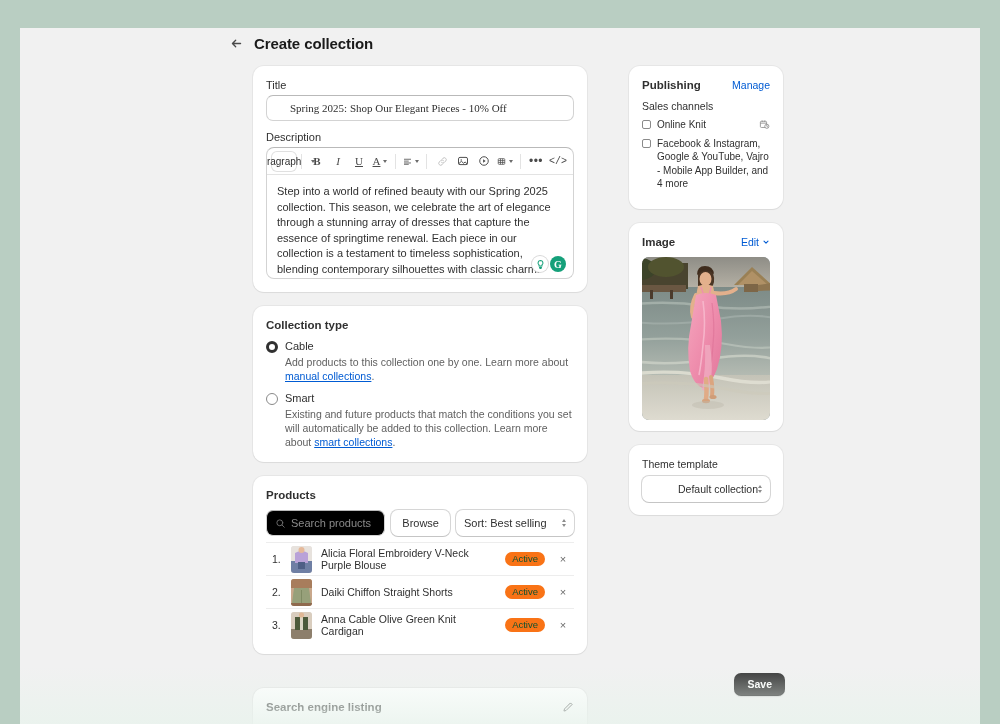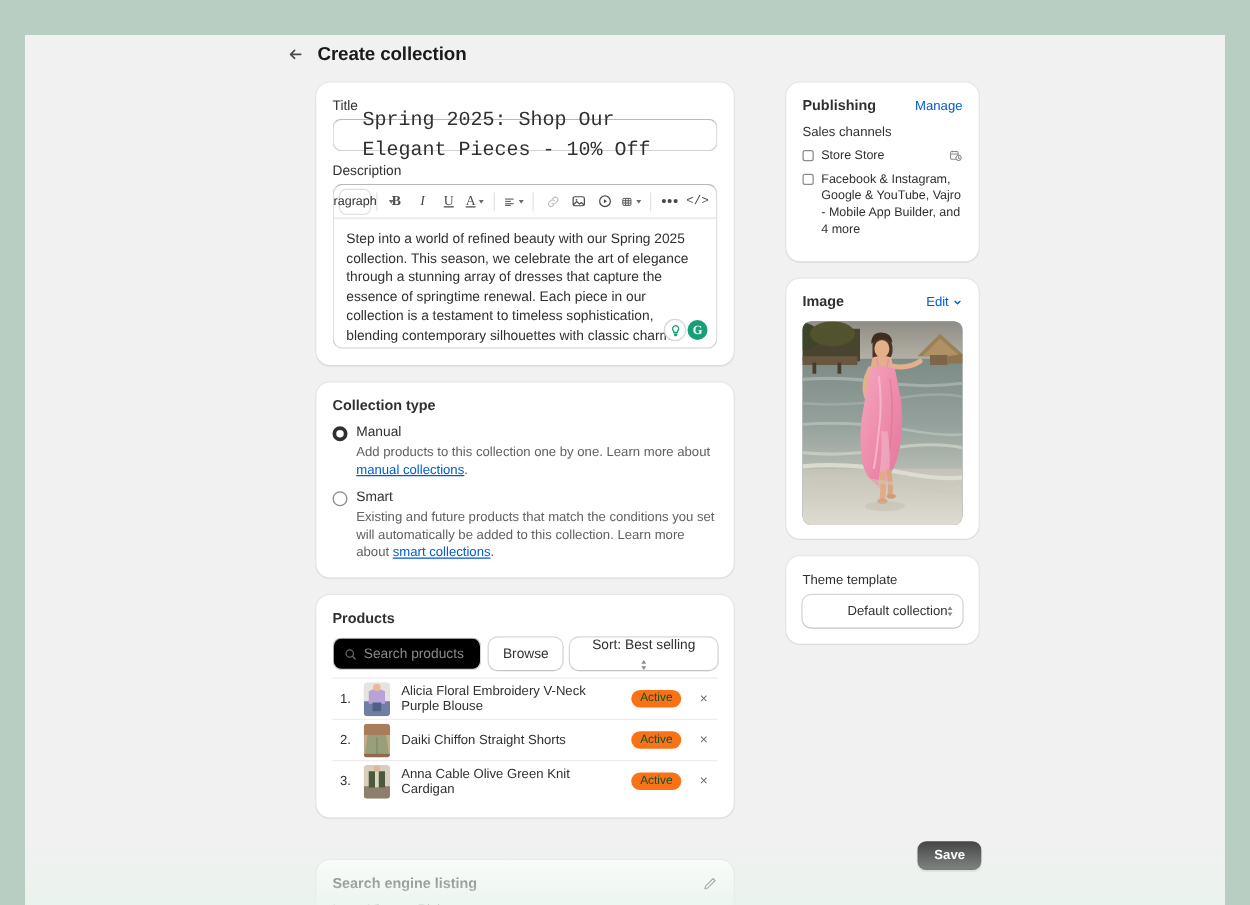--- a/index.html
+++ b/index.html
@@ -105,22 +105,22 @@
   }
 
   
   .text-input {
     width: 100%;
     height: 26px;
     border: 1px solid #d3d3d3;
     border-top-color: #b9b9b9;
     border-radius: 7px;
     background: #fff;
-    font-family: Liberation Mono, monospace;
-    font-size: 16px;
+    font-family: Liberation Serif, serif;
+    font-size: 11px;
     color: #303030;
     padding: 0 23px;
     line-height: 24px;
     display: flex;
     align-items: center;
   }
 
   
   .editor {
     border: 1px solid #d3d3d3;
@@ -279,21 +279,20 @@
     border-radius: 7px;
     background: #fff;
     box-shadow: 0 0 0 1px rgba(0,0,0,0.16), 0 1px 0 rgba(0,0,0,0.08);
     display: flex;
     align-items: center;
     justify-content: space-between;
     padding: 0 8px;
     font-size: 11px;
     color: #303030;
     cursor: pointer;
-    flex-direction: column;
   }
   .updown { display: flex; flex-direction: column; gap: 2px; opacity: 0.7; }
   .updown i {
     display: block; width: 0; height: 0;
     border-left: 2.6px solid transparent;
     border-right: 2.6px solid transparent;
   }
   .updown i.up   { border-bottom: 3.2px solid #5c5c5c; }
   .updown i.down { border-top: 3.2px solid #5c5c5c; }
 
@@ -522,21 +521,21 @@
           </div>
         </div>
       </div>
 
       <div class="card">
         <div class="card-title">Collection type</div>
 
         <div class="rt-group">
           <div class="radio-row">
             <div class="radio checked"></div>
-            <div class="radio-label">Manual</div>
+            <div class="radio-label">Cable</div>
           </div>
           <div class="radio-help"><span>Add products to this collection one by one. Learn more about </span><a class="inline-link">manual collections</a><span>.</span></div>
         </div>
 
         <div class="rt-group">
           <div class="radio-row">
             <div class="radio"></div>
             <div class="radio-label">Smart</div>
           </div>
           <div class="radio-help"><span>Existing and future products that match the conditions you set will automatically be added to this collection. Learn more about </span><a class="inline-link">smart collections</a><span>.</span></div>
@@ -638,21 +637,21 @@
 
       <div class="card">
         <div class="card-head-row">
           <div class="card-title">Publishing</div>
           <div class="link-blue">Manage</div>
         </div>
         <div class="sub-label">Sales channels</div>
 
         <div class="channel-row">
           <div class="cb"></div>
-          <div class="channel-text">Store Store</div>
+          <div class="channel-text">Online Knit</div>
           <div style="margin-top:1px;">
             <svg width="11" height="11" viewBox="0 0 16 16" fill="none" stroke="#8a8a8a" stroke-width="1.2">
               <rect x="2" y="3.3" width="9" height="9" rx="1.5"></rect>
               <path d="M2 6h9M4.6 2.2v2M8.4 2.2v2"></path>
               <circle cx="11.4" cy="10.6" r="3" fill="#fff"></circle>
               <path d="M11.4 9v1.7l1.1.7" stroke-linecap="round"></path>
             </svg>
           </div>
         </div>
 

